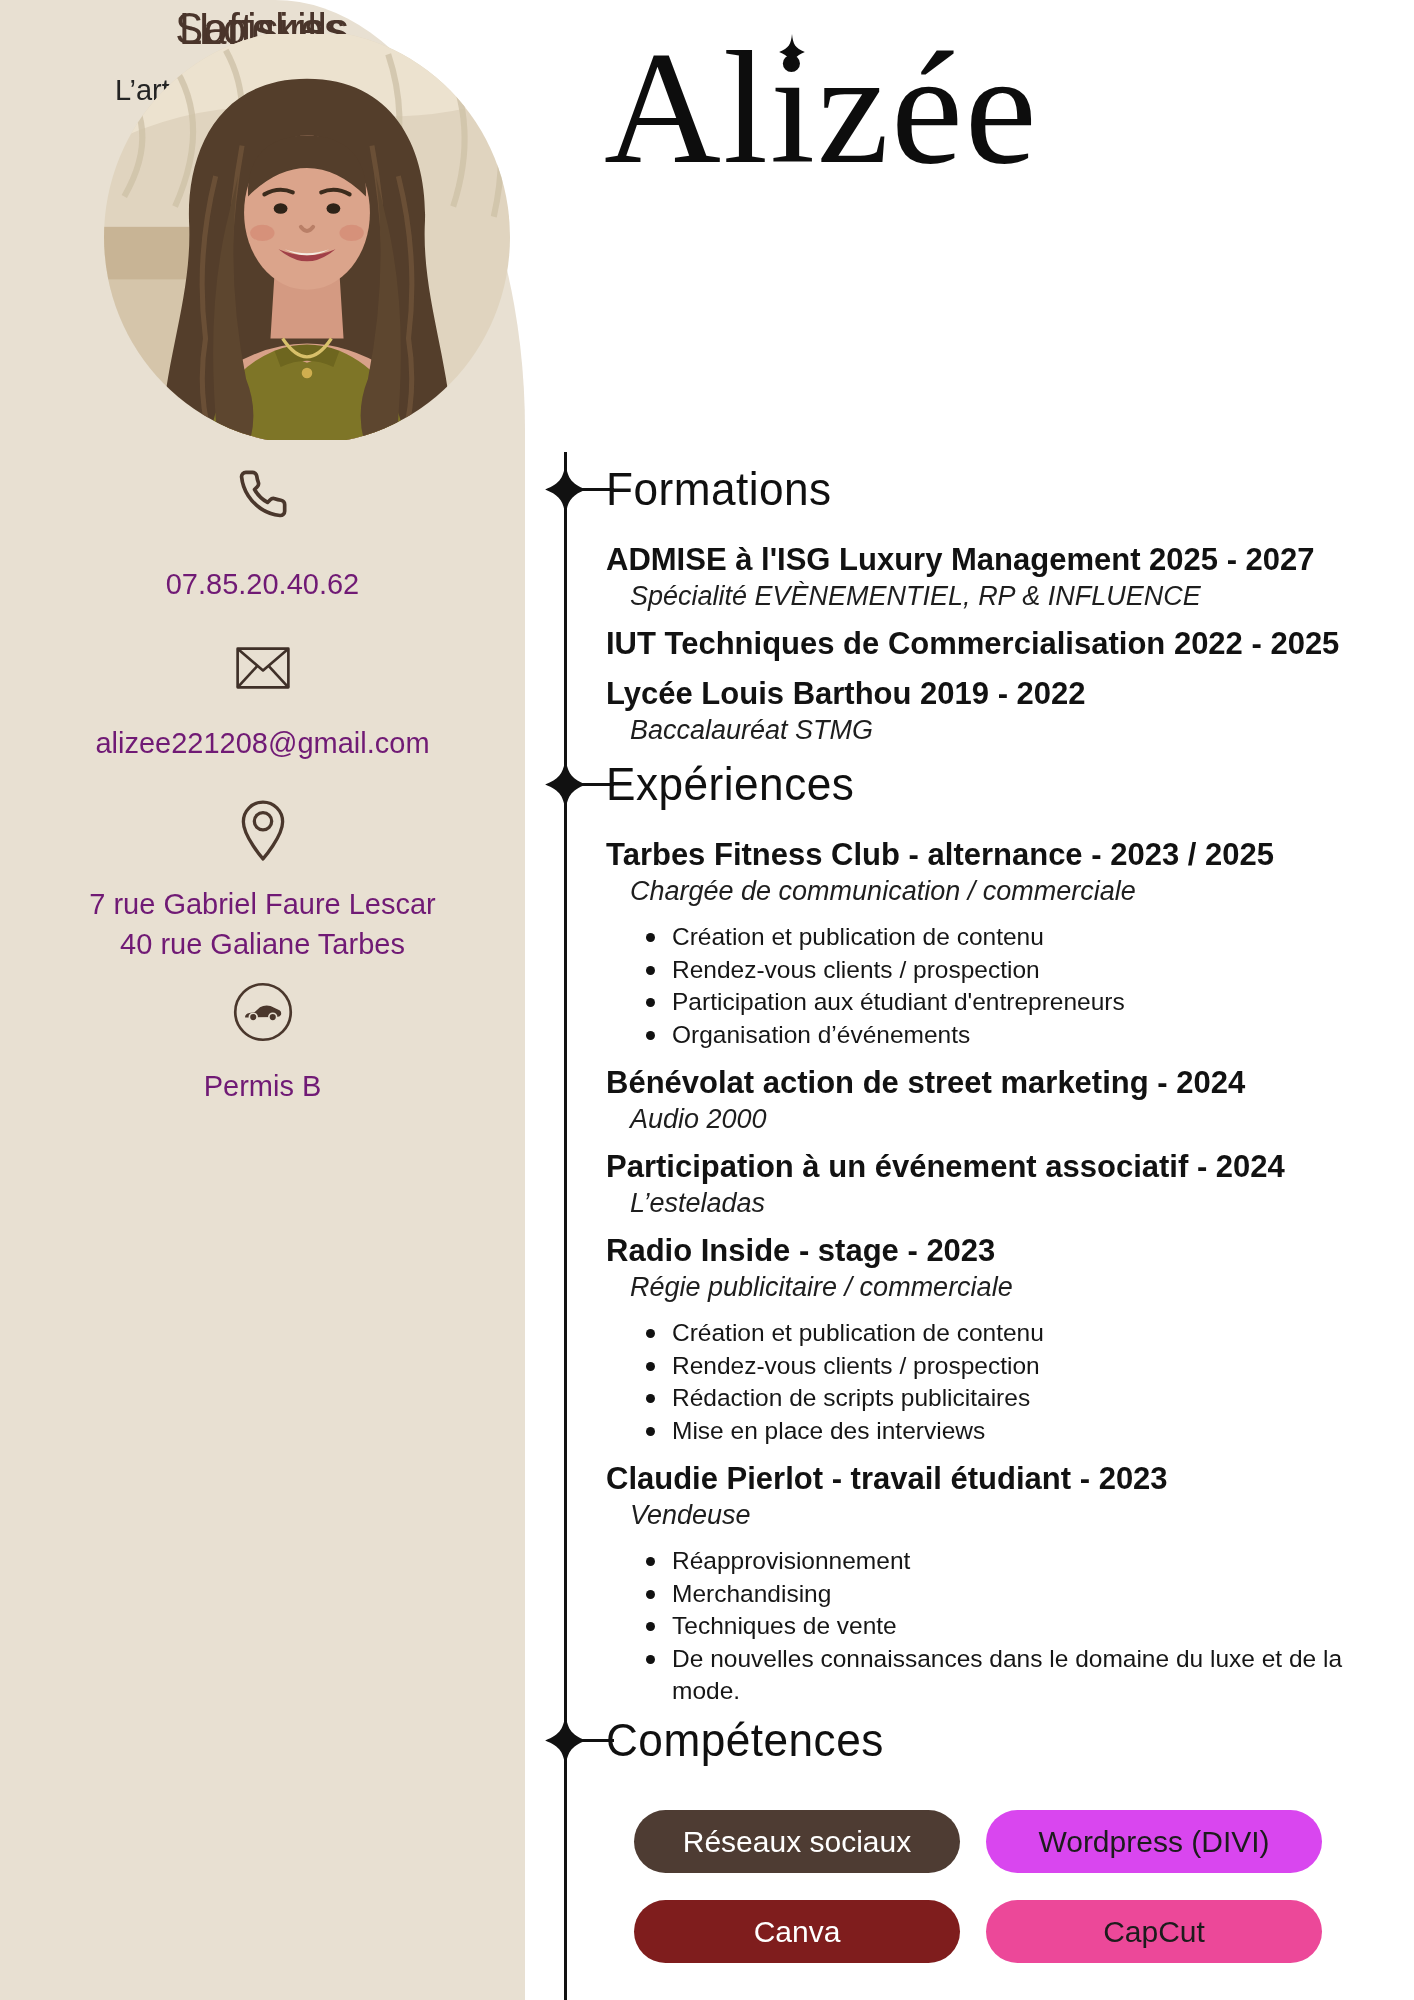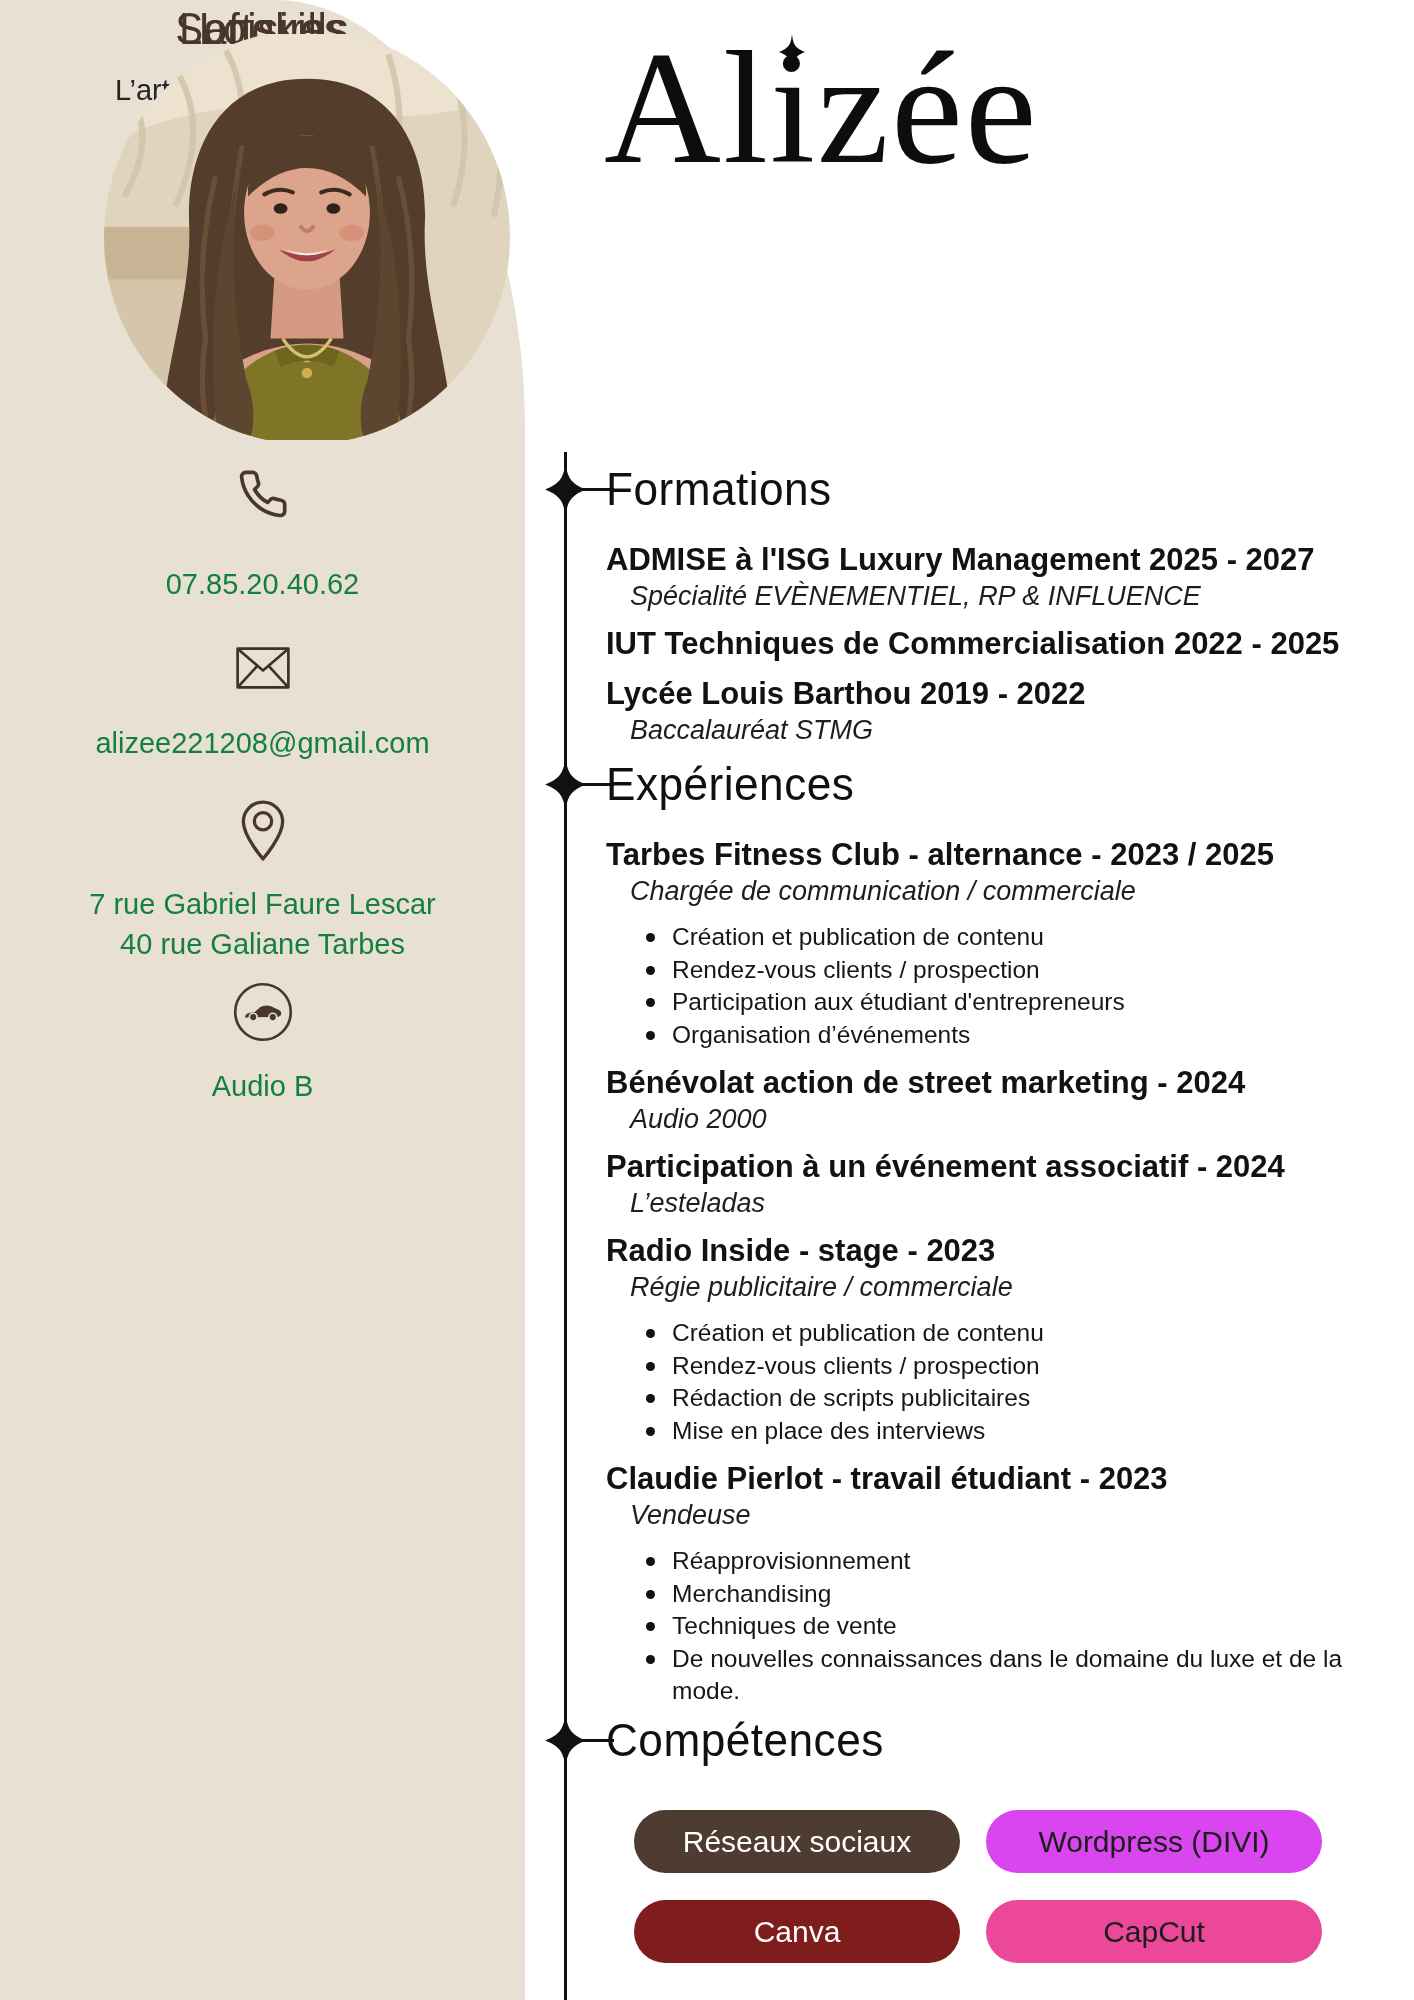--- a/index.html
+++ b/index.html
@@ -14,21 +14,21 @@
   .contact-item{position:absolute;left:0;width:525px;text-align:center;}
   .contact-item .cicon{display:inline-block;}
   .contact-item:nth-of-type(1){top:468px;}
   .contact-item:nth-of-type(2){top:645px;}
   .contact-item:nth-of-type(3){top:800px;}
   .contact-item:nth-of-type(4){top:982px;}
   .contact-item:nth-of-type(1) .clines{margin-top:40px;}
   .contact-item:nth-of-type(2) .clines{margin-top:28px;}
   .contact-item:nth-of-type(3) .clines{margin-top:18px;}
   .contact-item:nth-of-type(4) .clines{margin-top:20px;}
-  .clines div{font-size:29px;line-height:40px;color:#15803d;}
+  .clines div{font-size:29px;line-height:40px;color:#701a75;}
   .side-section{position:absolute;left:0;width:525px;text-align:center;}
   .side-section:nth-of-type(5){top:1143px;}
   .side-section:nth-of-type(6){top:1383px;}
   .side-section:nth-of-type(7){top:1726px;}
   .side-h{font-size:44px;line-height:58px;font-weight:400;color:#4a352b;margin:0 0 12px 0;
           letter-spacing:1px;transform:scaleX(0.95);}
   .side-section ul{list-style:none;margin:0;padding:0;}
   .side-section li{font-size:29px;line-height:40.5px;color:#242424;}
   
   .title{position:absolute;left:604px;top:22px;font-family:"Liberation Serif",serif;
@@ -83,21 +83,21 @@
             </svg></span><div class="clines">
             <div>7 rue Gabriel Faure Lescar</div>
             <div>40 rue Galiane Tarbes</div>
           </div></div>
         <div class="contact-item"><span class="cicon"><svg width="60" height="60" viewBox="0 0 40 40" fill="none">
               <circle cx="20" cy="20" r="18.5" stroke="#4a372c" stroke-width="1.8"></circle>
               <path d="M8 23.5 Q8 21 11 20.6 L14.5 20 L18 16.8 Q21 15.2 25 16 L28.5 17.6 L31 18.8 Q32.5 19.6 32 21.8 Q31.5 23.2 29.5 23.3 L10 23.6 Q8.3 23.8 8 23.5 Z" fill="#4a372c"></path>
               <circle cx="13.5" cy="23.4" r="2.6" fill="#4a372c" stroke="#e8e0d2" stroke-width="1.1"></circle>
               <circle cx="26.5" cy="23.4" r="2.6" fill="#4a372c" stroke="#e8e0d2" stroke-width="1.1"></circle>
             </svg></span><div class="clines">
-            <div>Audio B</div>
+            <div>Permis B</div>
           </div></div>
       </div>
     <div id="side-sections">
         <section class="side-section">
           <h2 class="side-h">Langues</h2>
           <ul>
             <li>Français</li>
             <li>Anglais A2</li>
             <li>Espagnol B1</li>
           </ul>

